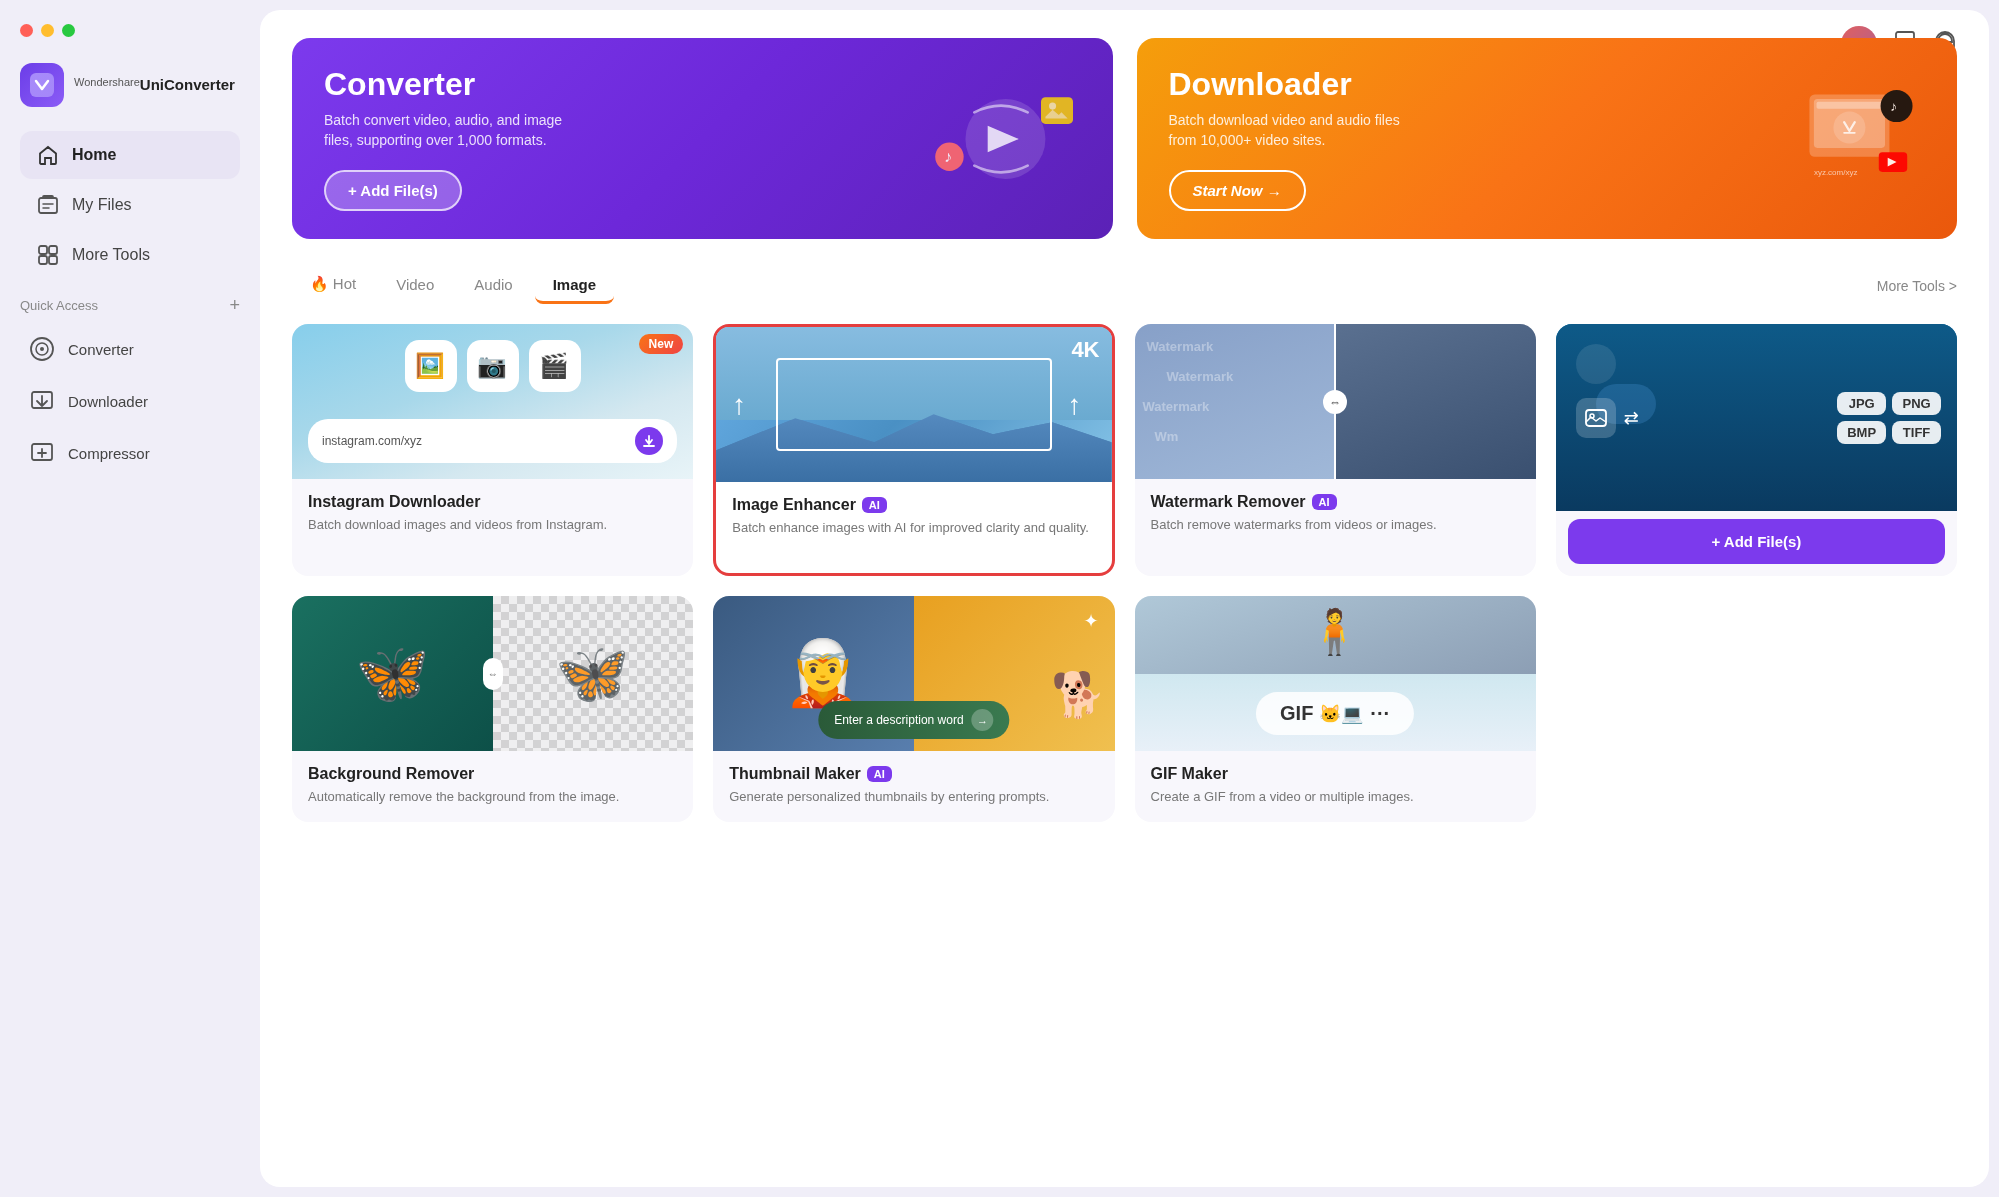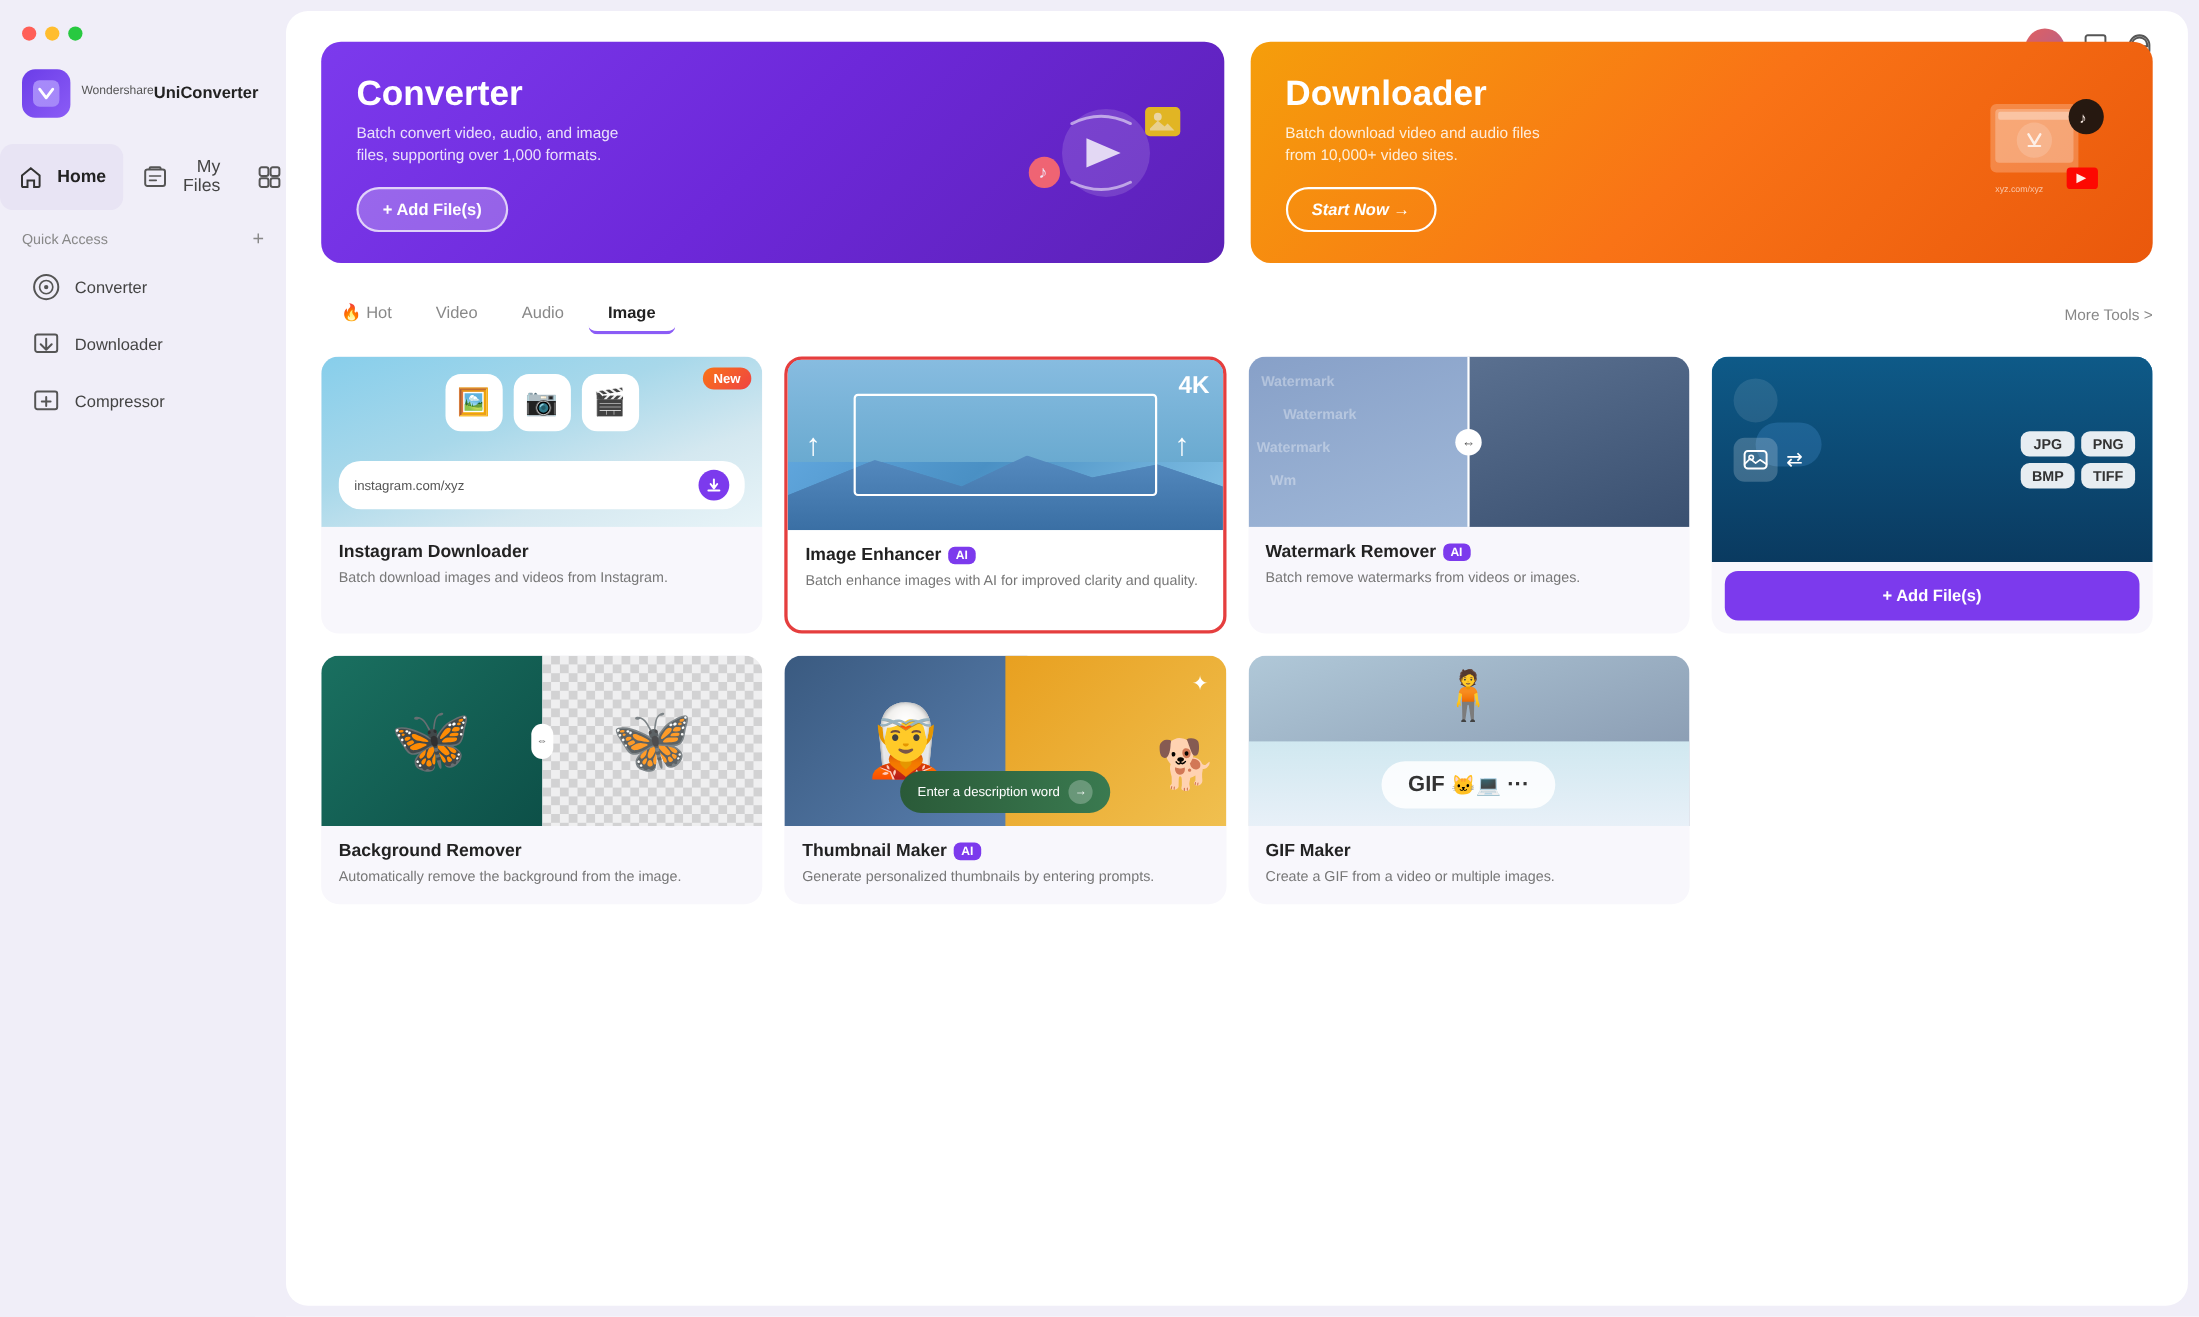--- a/index.html
+++ b/index.html
@@ -49,24 +49,23 @@
       font-weight: 400;
     }
     .logo-name {
       font-size: 15px;
       font-weight: 700;
       color: #222;
     }
 
     .sidebar-nav {
       display: flex;
-      flex-direction: row;
+      flex-direction: column;
       gap: 2px;
-      padding: 0 0;
-      text-align: right;
+      padding: 0 20px;
     }
     .nav-item {
       display: flex;
       align-items: center;
       gap: 12px;
       padding: 12px 16px;
       border-radius: 12px;
       cursor: pointer;
       font-size: 16px;
       font-weight: 500;
@@ -229,21 +228,21 @@
       font-size: 15px;
       font-weight: 500;
       color: #888;
       border-radius: 8px;
       cursor: pointer;
       border-bottom: 3px solid transparent;
     }
     .tab.active {
       color: #222;
       font-weight: 700;
-      border-bottom: 3px solid #8b5cf6;
+      border-bottom: 3px solid #f97316;
     }
     .tab-hot {
       display: flex;
       align-items: center;
       gap: 4px;
     }
     .more-tools-link {
       font-size: 14px;
       color: #888;
       cursor: pointer;

